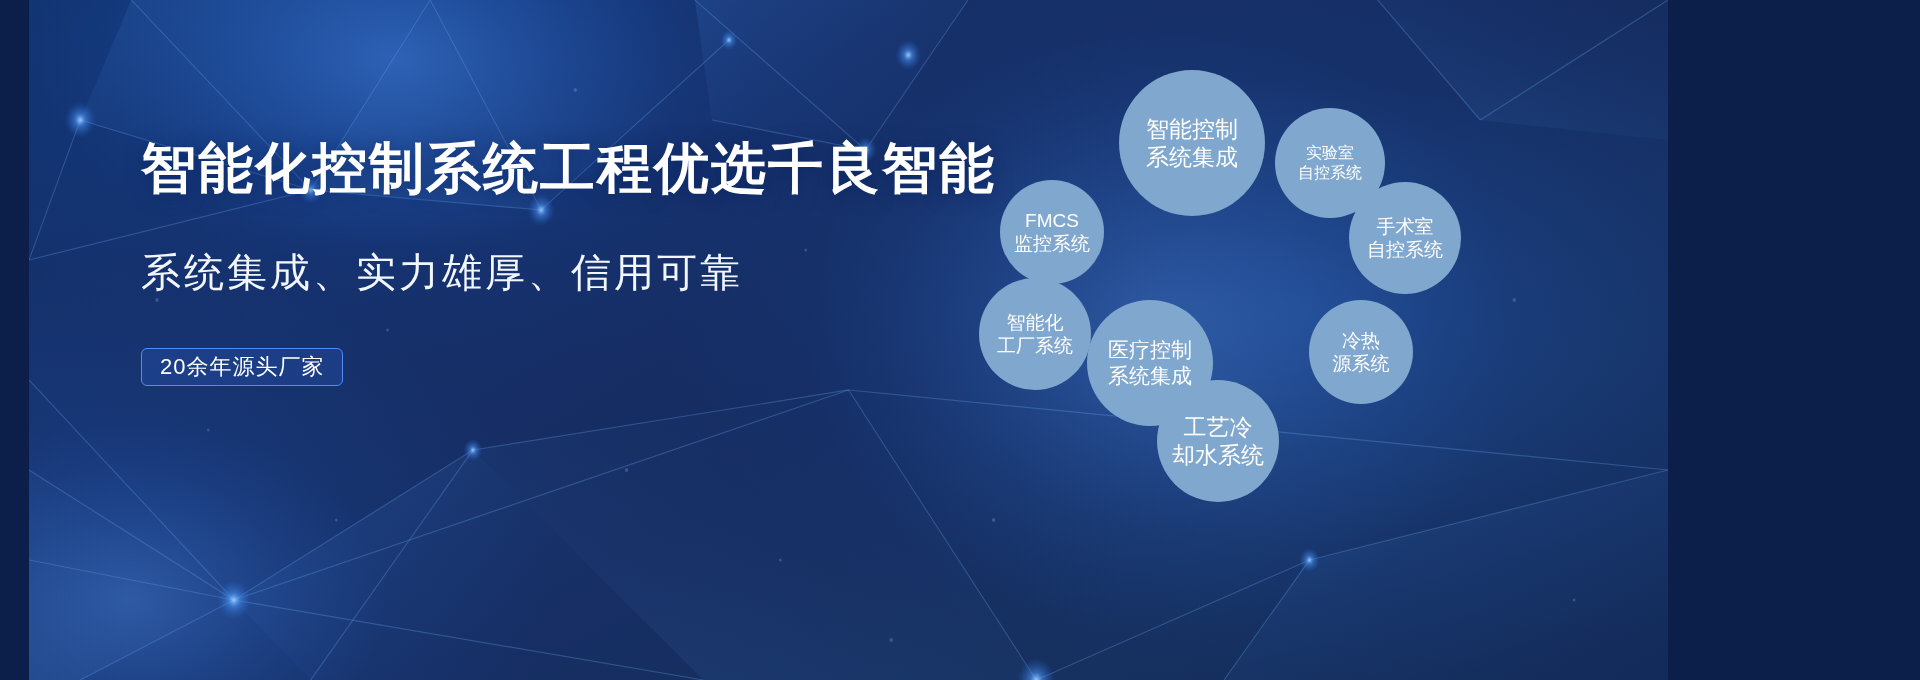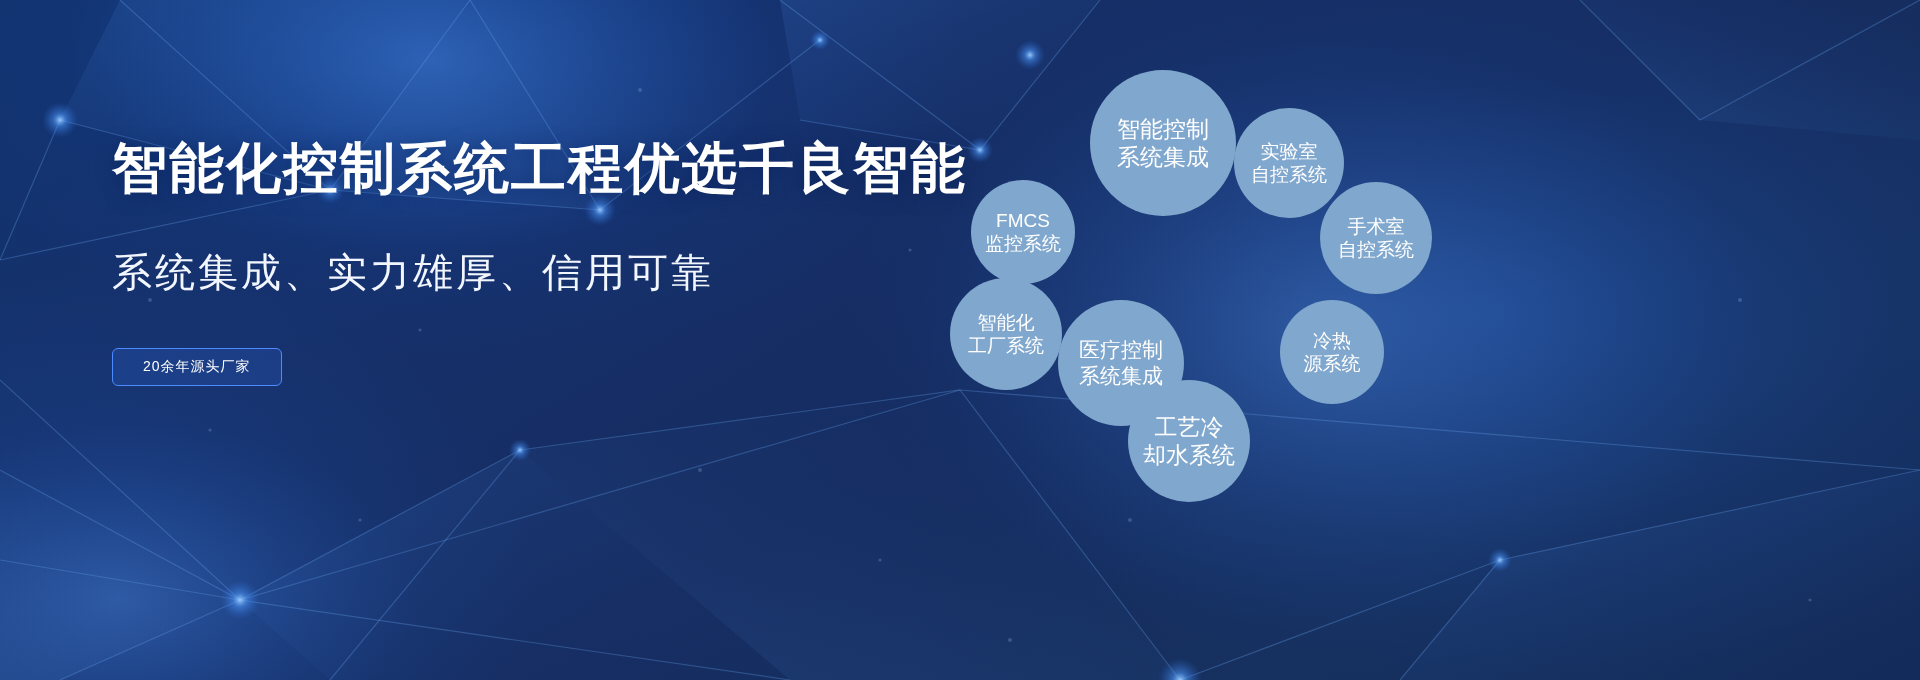--- a/index.html
+++ b/index.html
@@ -2,29 +2,30 @@
 <html><head>
 <meta charset="utf-8">
 <style>
   html, body {
     margin: 0;
     padding: 0;
     background: #0c1f4a;
   }
   #banner {
     position: relative;
-    width: 1920px;
+    width: 1639px;
     height: 680px;
     overflow: hidden;
     font-family: "Liberation Sans", "DejaVu Sans", sans-serif;
     background:
       radial-gradient(ellipse 900px 520px at 78% 46%, rgba(34,86,170,0.55) 0%, rgba(26,66,140,0.22) 45%, rgba(0,0,0,0) 72%),
       radial-gradient(ellipse 720px 420px at 22% 8%, rgba(30,96,200,0.48) 0%, rgba(20,60,140,0.18) 50%, rgba(0,0,0,0) 76%),
       radial-gradient(ellipse 600px 460px at 6% 86%, rgba(30,80,165,0.38) 0%, rgba(0,0,0,0) 70%),
       linear-gradient(150deg, #11336e 0%, #16306a 28%, #152c60 55%, #16305f 78%, #122a58 100%);
+    margin-left: 29px;
   }
 
   
   #bg-art {
     position: absolute;
     inset: 0;
     width: 100%;
     height: 100%;
     pointer-events: none;
   }
@@ -59,25 +60,25 @@
   .badge-row {
     margin-top: 52px;
     display: flex;
     gap: 34px;
   }
   .badge {
     display: flex;
     align-items: center;
     justify-content: center;
     height: 38px;
-    padding: 0 30px;
+    padding: 0 18px;
     border: 1px solid #4d8bff;
     border-radius: 6px;
     color: #ffffff;
-    font-size: 14px;
+    font-size: 22px;
     letter-spacing: 1px;
     background: rgba(40,90,190,0.30);
     box-sizing: border-box;
     white-space: nowrap;
   }
   .badge.filled {
     background: #2f5fc4;
     border-color: #5a93ff;
   }
 
@@ -203,21 +204,21 @@
     <p class="subhead">系统集成、实力雄厚、信用可靠</p>
     <div class="badge-row">
       <div class="badge">20余年源头厂家</div>
     </div>
   </div>
 
   <div id="bubbles">
       <div class="bubble" style="left: 160px; top: 10px; width: 146px; height: 146px; font-size: 23px; background: rgb(128, 167, 205);">
         <span>智能控制<br>系统集成</span>
       </div>
-      <div class="bubble" style="left: 304px; top: 48px; width: 110px; height: 110px; font-size: 19px; background: rgb(128, 167, 205);">
+      <div class="bubble" style="left: 316px; top: 48px; width: 110px; height: 110px; font-size: 16px; background: rgb(128, 167, 205);">
         <span>实验室<br>自控系统</span>
       </div>
       <div class="bubble" style="left: 41px; top: 120px; width: 104px; height: 104px; font-size: 19px; background: rgb(128, 167, 205);">
         <span>FMCS<br>监控系统</span>
       </div>
       <div class="bubble" style="left: 390px; top: 122px; width: 112px; height: 112px; font-size: 19px; background: rgb(128, 167, 205);">
         <span>手术室<br>自控系统</span>
       </div>
       <div class="bubble" style="left: 20px; top: 218px; width: 112px; height: 112px; font-size: 19px; background: rgb(128, 167, 205);">
         <span>智能化<br>工厂系统</span>

